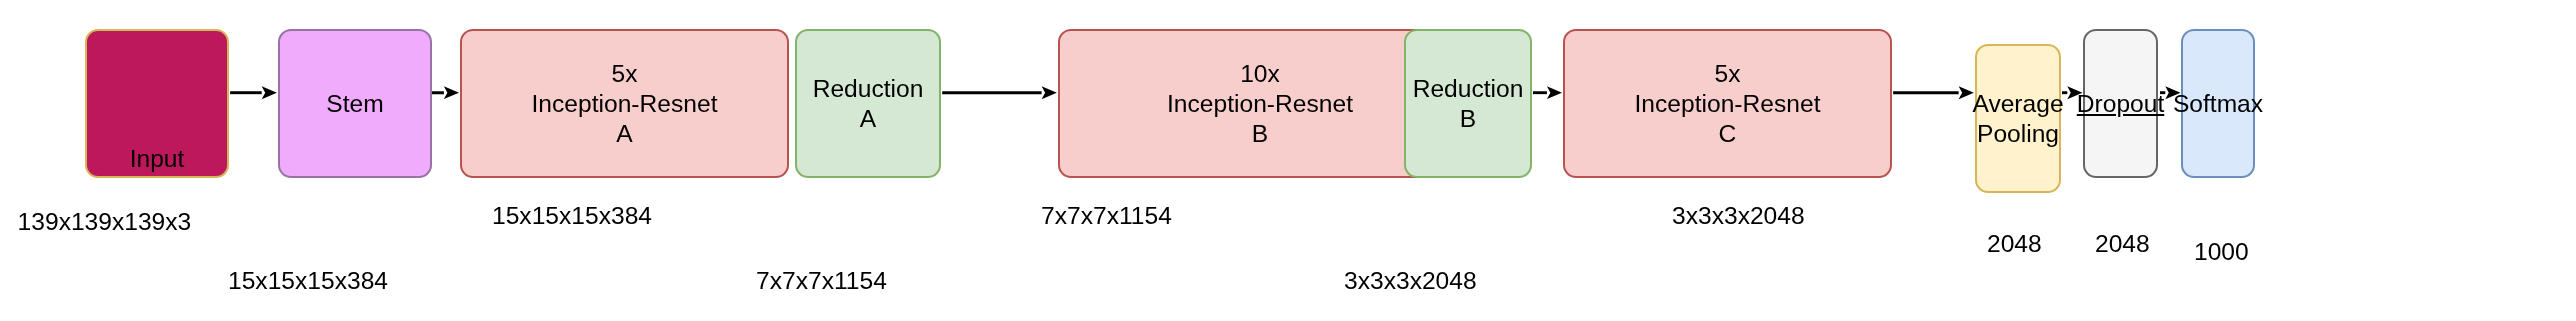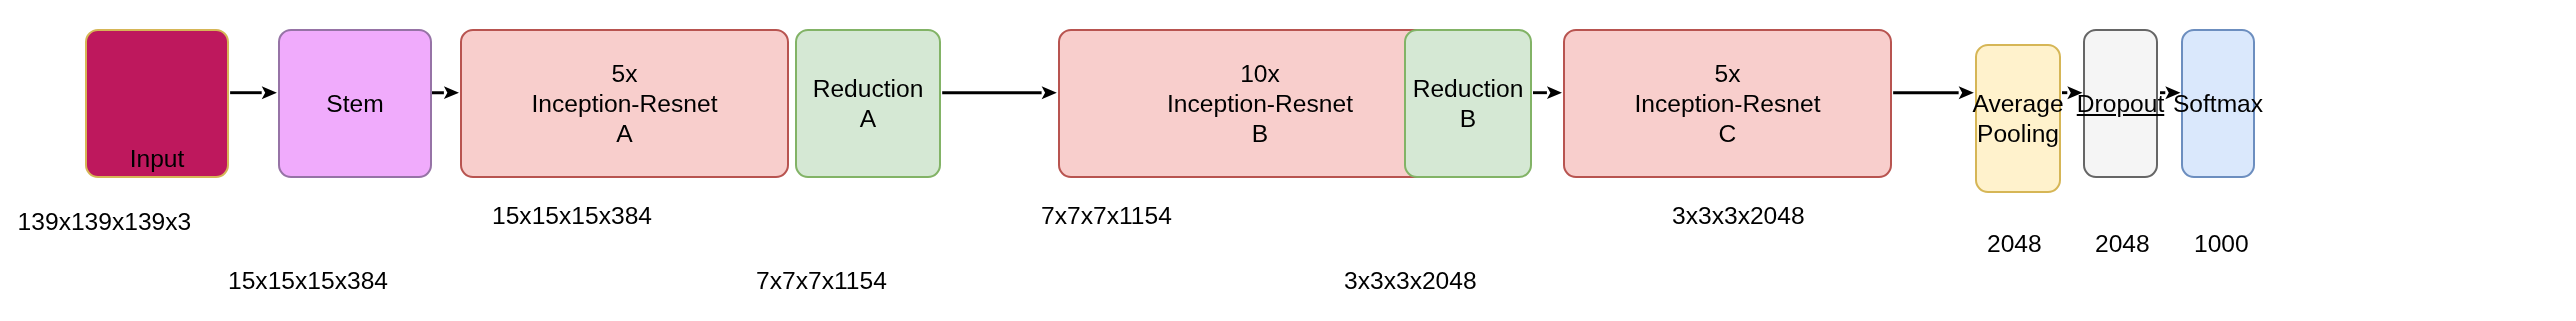--- a/index.html
+++ b/index.html
@@ -137,15 +137,15 @@
     </div>
     <div class="dimlabel" style="left: 17.6px; top: 208px;">139x139x139x3</div>
     <div class="dimlabel" style="left: 228px; top: 267px;">15x15x15x384</div>
     <div class="dimlabel" style="left: 492px; top: 202px;">15x15x15x384</div>
     <div class="dimlabel" style="left: 756px; top: 267px;">7x7x7x1154</div>
     <div class="dimlabel" style="left: 1041px; top: 202px;">7x7x7x1154</div>
     <div class="dimlabel" style="left: 1344px; top: 267px;">3x3x3x2048</div>
     <div class="dimlabel" style="left: 1672px; top: 202px;">3x3x3x2048</div>
     <div class="dimlabel" style="left: 1987px; top: 230px;">2048</div>
     <div class="dimlabel" style="left: 2095px; top: 230px;">2048</div>
-    <div class="dimlabel" style="left: 2194px; top: 230px;">1000</div>
+    <div class="dimlabel" style="left: 2194px; top: 238px;">1000</div>
   </div>
 
 
 </body></html>

